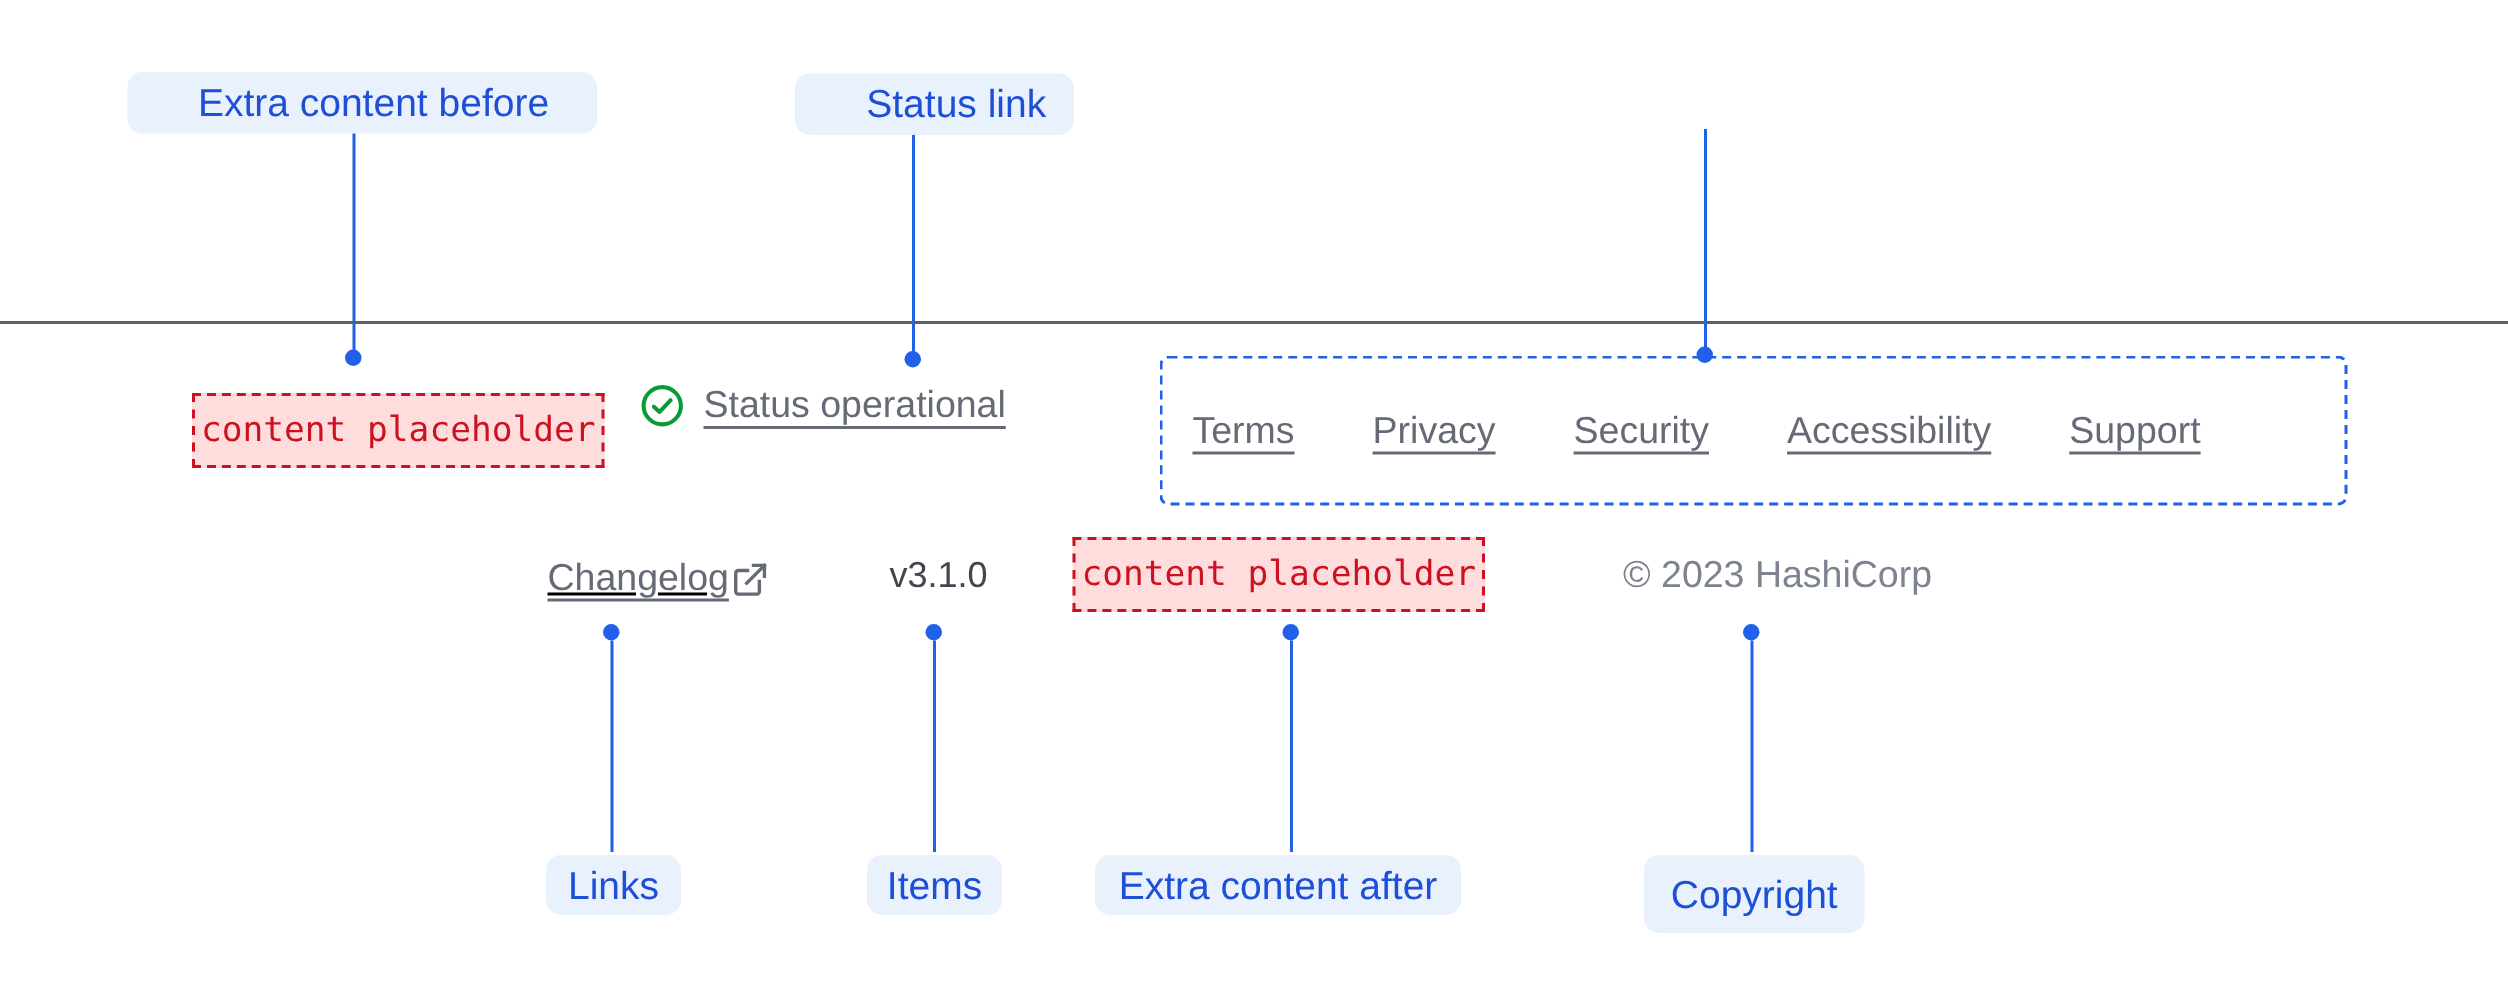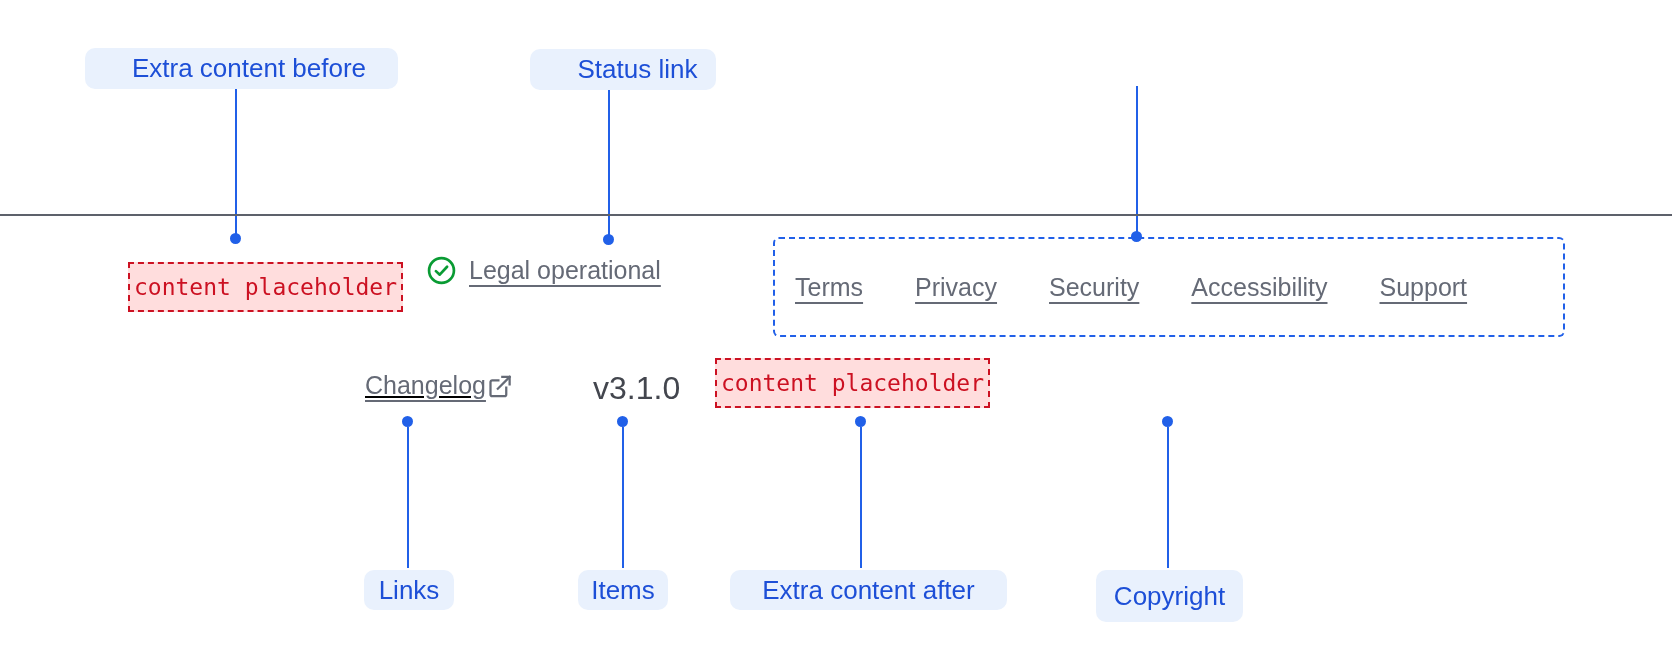--- a/index.html
+++ b/index.html
@@ -63,21 +63,21 @@
     border-radius:6px;
     display:flex;align-items:center;gap:52px;
     padding-left:20px;
   }
   .changelog-wrap{
     position:absolute;left:365px;top:366px;height:34px;
     display:flex;align-items:flex-end;gap:0;cursor:pointer;text-decoration:underline;
   }
   .version{
     position:absolute;left:593px;top:370px;
-    color:var(--version-gray,#43464e);font-size:32px;white-space:nowrap;
+    color:var(--version-gray,#43464e);font-size:24px;white-space:nowrap;
   }
   .copyright{
     position:absolute;left:1082px;top:369px;
     color:var(--copyright-gray,#7d8390);font-size:25px;white-space:nowrap;
   }
   .icon{display:inline-flex;align-items:center;justify-content:center;}
 </style>
 </head>
 <body>
 
@@ -99,21 +99,21 @@
 
   <div class="placeholder-box" style="left:128px;top:262px;">content placeholder</div>
 
   <div class="status-wrap">
     <span class="icon">
       <svg width="29" height="29" viewBox="0 0 28 28" fill="none">
         <circle cx="14" cy="14" r="12" stroke="#099b33" stroke-width="2.6"></circle>
         <path d="M8.6 14.6 L12.3 18 L19.4 10.4" stroke="#099b33" stroke-width="2.6" stroke-linecap="round" stroke-linejoin="round" fill="none"></path>
       </svg>
     </span>
-    <span class="footer-link">Legal operational</span>
+    <span class="footer-link">Status operational</span>
   </div>
 
   <div class="legal-box">
     <span class="footer-link">Terms</span>
     <span class="footer-link">Privacy</span>
     <span class="footer-link">Security</span>
     <span class="footer-link">Accessibility</span>
     <span class="footer-link">Support</span>
   </div>
 
@@ -125,31 +125,32 @@
         <path d="M14.5 3.5H21v6.5"></path>
         <path d="M10.5 14 21 3.5"></path>
       </svg>
     </span>
   </div>
 
   <div class="version">v3.1.0</div>
 
   <div class="placeholder-box" style="left:715px;top:358px;">content placeholder</div>
 
+  <div class="copyright">© 2023 HashiCorp</div>
 
   <div class="dot" style="left:402px;top:416px;"></div>
   <div class="vline" style="left:407px;top:427px;height:141px;"></div>
 
   <div class="dot" style="left:617px;top:416px;"></div>
   <div class="vline" style="left:622px;top:427px;height:141px;"></div>
 
   <div class="dot" style="left:855px;top:416px;"></div>
   <div class="vline" style="left:860px;top:427px;height:141px;"></div>
 
   <div class="dot" style="left:1162px;top:416px;"></div>
   <div class="vline" style="left:1167px;top:427px;height:141px;"></div>
 
   <div class="pill" style="left:364px;top:570px;width:90px;height:40px;">Links</div>
   <div class="pill" style="left:578px;top:570px;width:90px;height:40px;">Items</div>
-  <div class="pill" style="left:730px;top:570px;width:277px;height:40px;">Extra content after</div>
+  <div class="pill" style="left:730px;top:570px;width:244px;height:40px;">Extra content after</div>
   <div class="pill" style="left:1096px;top:570px;width:147px;height:52px;">Copyright</div>
 
 </div>
 
 </body></html>

